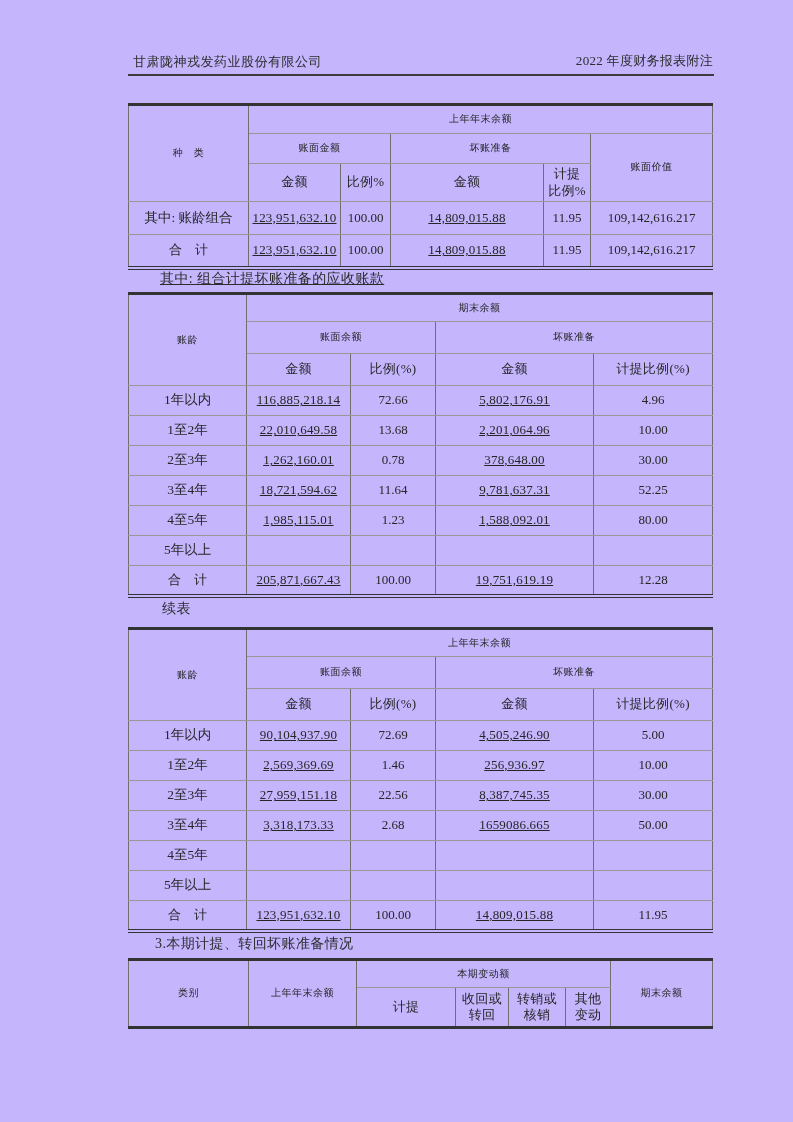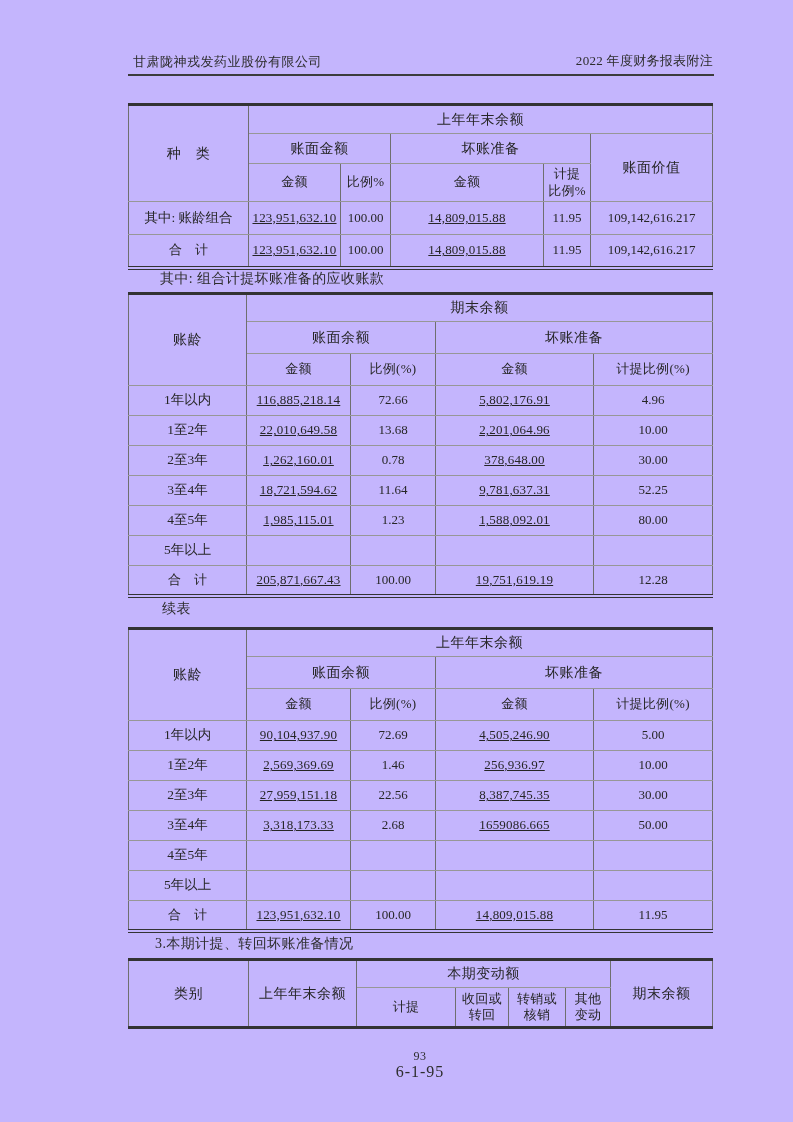--- a/index.html
+++ b/index.html
@@ -28,25 +28,25 @@
   }
   table.fin.cut{border-bottom:3px solid #333;}
   table.fin td{
     border-left:1px solid #6f6f6f;border-right:1px solid #6f6f6f;
     border-top:1px solid #979797;border-bottom:1px solid #979797;
     padding:0;text-align:center;vertical-align:middle;overflow:hidden;
     line-height:1.25;
   }
   td.lbl{text-align:left;padding-left:7px;font-size:13.5px;}
   td.num{text-align:right;padding-right:12px;letter-spacing:.2px;text-decoration:underline;}
-  td.hd{font-size:14px;letter-spacing:.5px;}
+  td.hd{font-size:10px;letter-spacing:.5px;}
   td.hd2{font-size:13px;letter-spacing:.3px;}
   
   .note{position:absolute;font-size:14px;letter-spacing:.4px;}
-  .note-comb{left:160px;top:270px;}
+  .note-comb{left:160px;top:270px;text-decoration:underline;}
   .note-cont{left:162px;top:600px;}
   .note-sec3{left:155px;top:935px;}
   
   .footer{position:absolute;left:128px;top:1050px;width:584px;text-align:center;line-height:1.1;}
   .footer .pn{font-size:12px;letter-spacing:.5px;}
   .footer .code{font-size:16px;letter-spacing:1px;}
 </style>
 </head>
 <body>
 
@@ -287,18 +287,14 @@
         <span>核销</span>
       </td>
       <td class="hd2">
         <span>其他</span><br>
         <span>变动</span>
       </td>
     </tr>
   </tbody>
     </table>
 
-  <div class="footer">
-    <div class="pn">93</div>
-    <div class="code">6-1-95</div>
-  </div>
 
 </div>
 
 </body></html>

